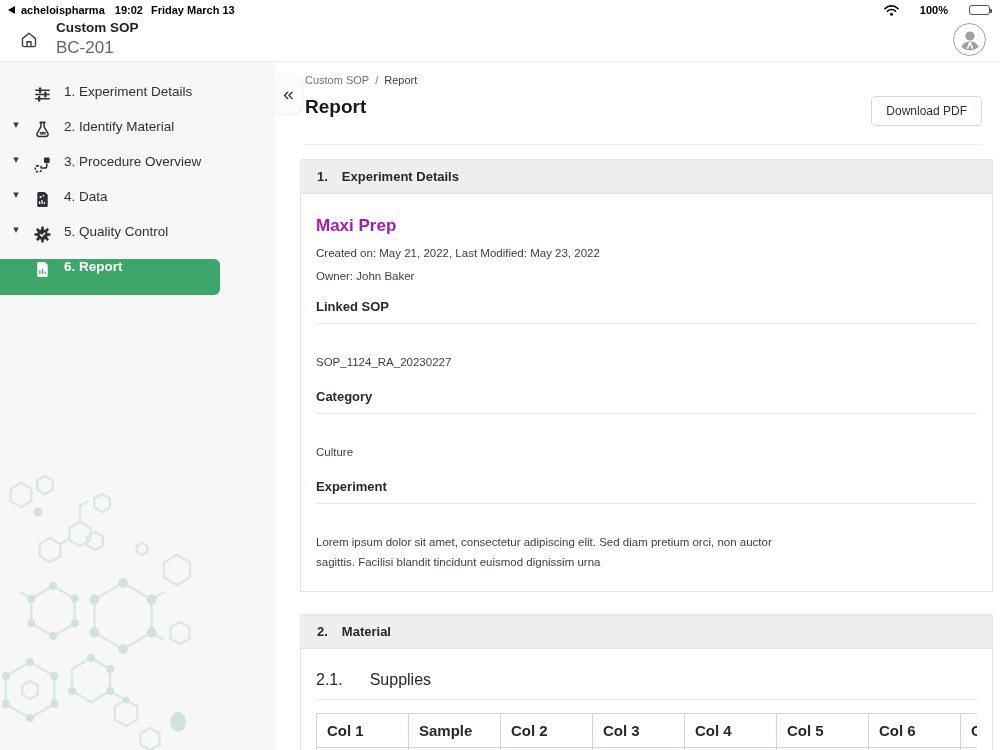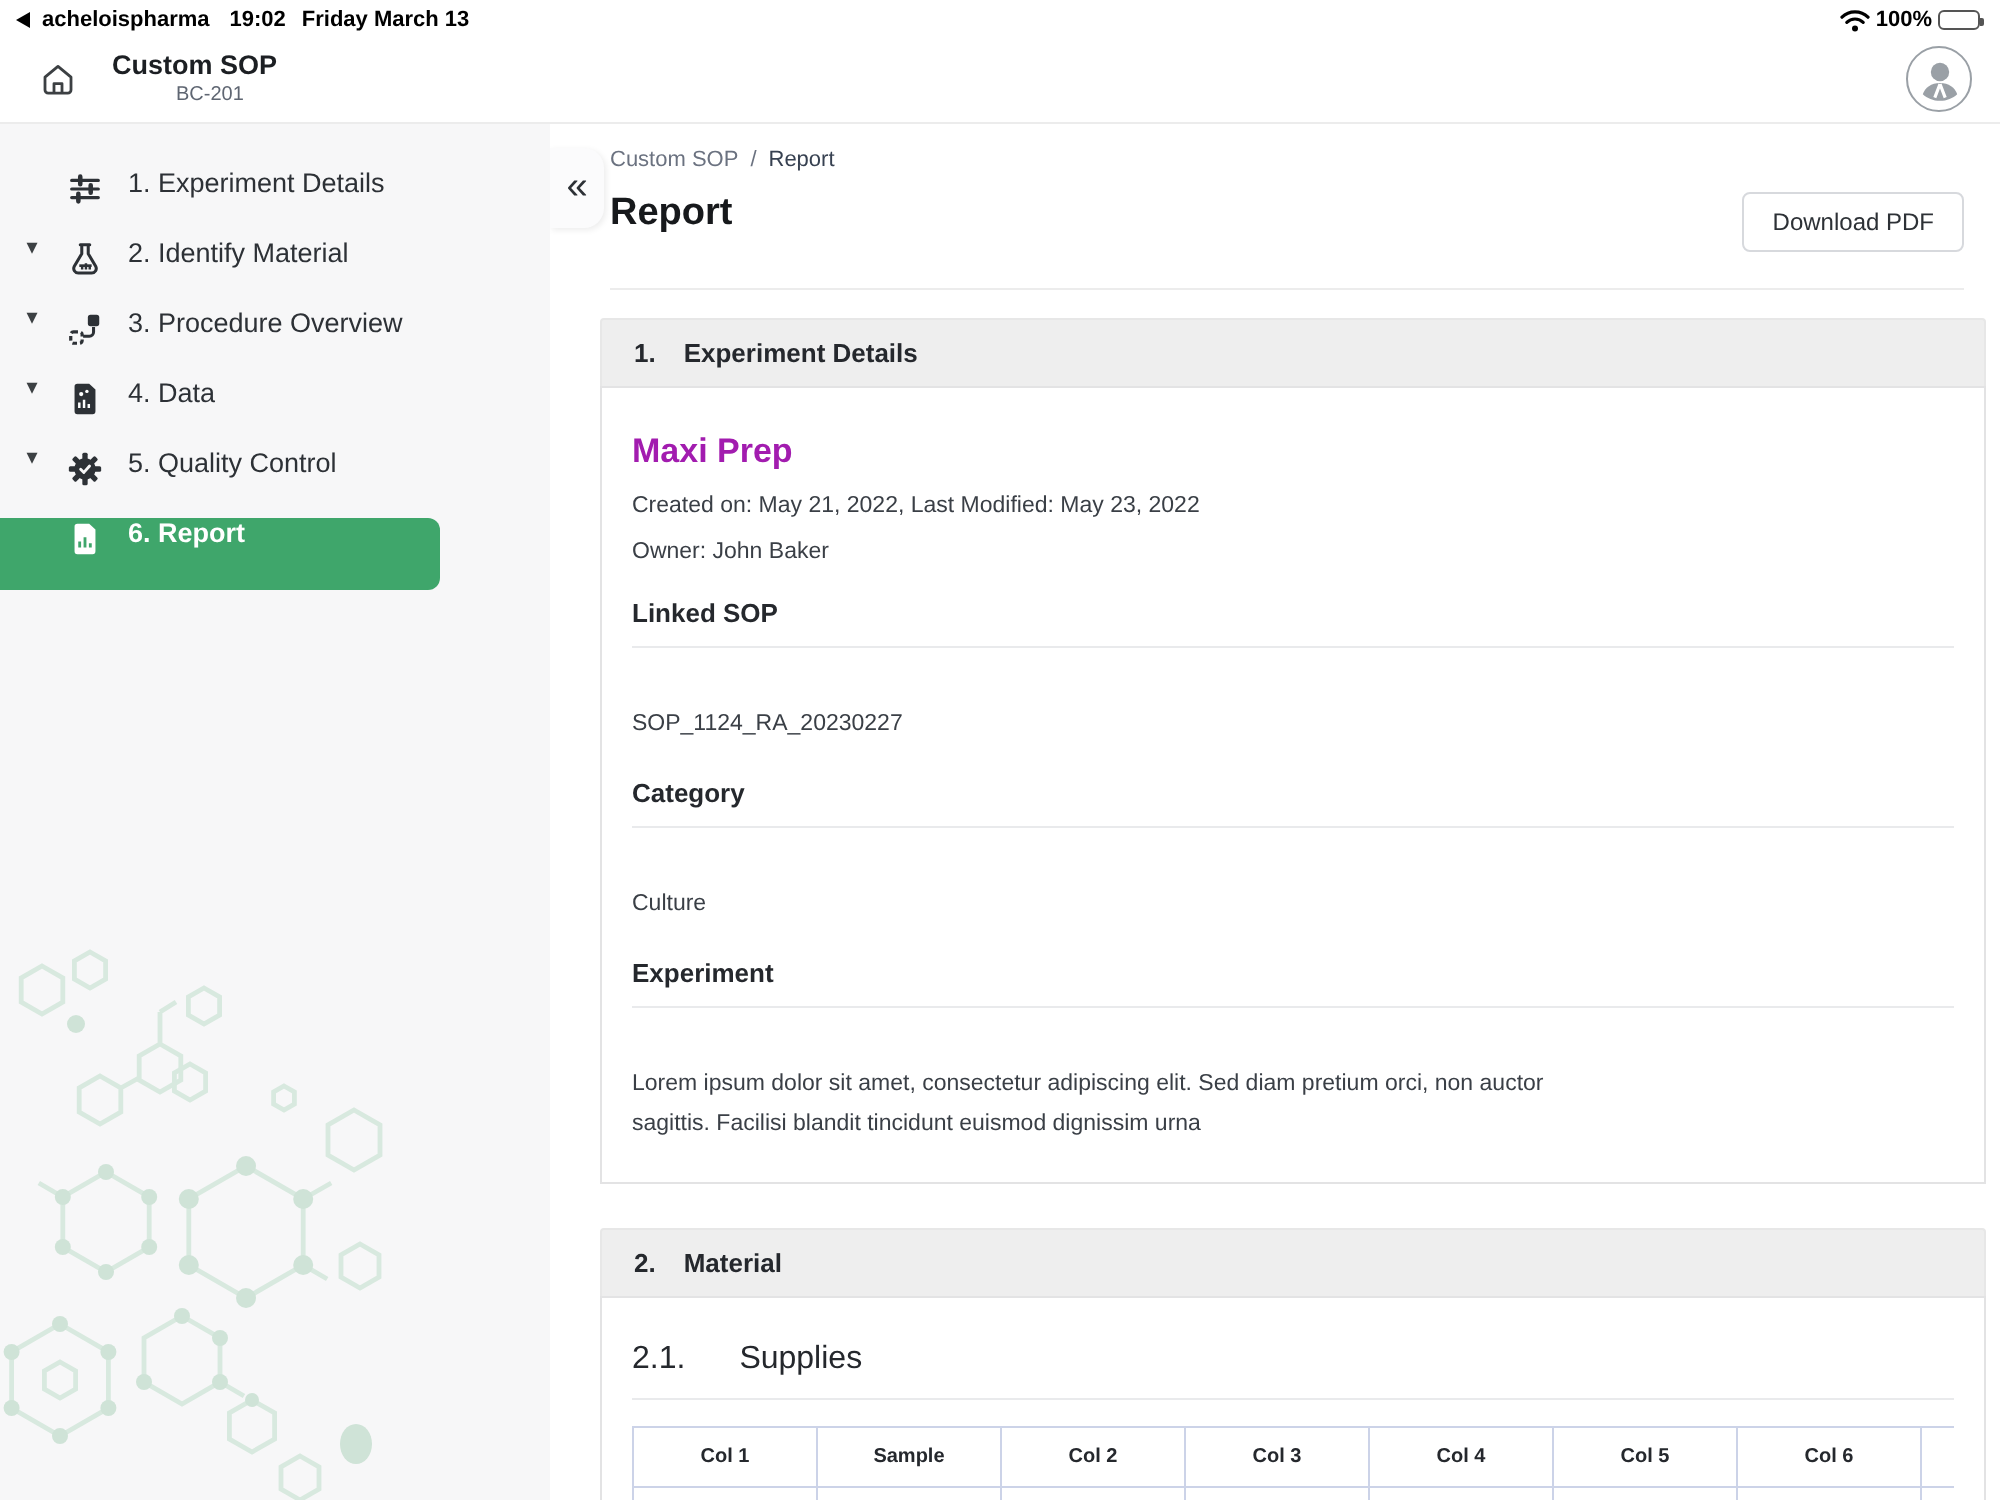--- a/index.html
+++ b/index.html
@@ -5,33 +5,33 @@
   * { margin:0; padding:0; box-sizing:border-box; }
   html,body { width:1000px; height:750px; overflow:hidden; background:#fff;
     font-family:"Liberation Sans", sans-serif; color:#1f2329; }
 
   
   .status-bar { height:18px; display:flex; justify-content:space-between; align-items:center;
     padding:2px 10px 0 8px; font-size:11px; font-weight:700; color:#000; background:#fff; }
   .status-left { display:flex; align-items:center; gap:6px; }
   .back-tri { width:0; height:0; border-top:4px solid transparent; border-bottom:4px solid transparent;
     border-right:7px solid #000; display:inline-block; }
-  .status-right { display:flex; align-items:center; gap:3px; }
+  .status-right { display:flex; align-items:center; gap:21px; }
   .battery { width:21px; height:10px; border:1px solid #555; border-radius:3px; position:relative; padding:1px; }
   .battery .level { width:80%; height:100%; background:#000; border-radius:1px; }
   .battery:after { content:""; position:absolute; right:-3px; top:2.5px; width:2px; height:4px; background:#555;
     border-radius:0 1px 1px 0; }
 
   
   .app-header { height:44px; display:flex; align-items:center; padding:0 14px 0 16px;
     border-bottom:1px solid #ececec; background:#fff; }
   .home-btn { width:26px; height:26px; display:flex; align-items:center; justify-content:center; cursor:pointer; }
   .title-block { margin-left:14px; line-height:1.25; }
   .app-title { font-size:13.5px; font-weight:700; color:#1c1f23; }
-  .app-subtitle { font-size:10px; color:#5f6672;margin-left:32px; }
+  .app-subtitle { font-size:17px; color:#5f6672; }
   .header-spacer { flex:1; }
   .avatar { width:33px; height:33px; border-radius:50%; border:1.5px solid #9aa0a6; overflow:hidden;
     display:flex; align-items:center; justify-content:center; cursor:pointer; background:#fff; }
 
   
   .body-row { display:flex; height:688px; }
 
   
   .sidebar { width:275px; background:#f7f7f8; position:relative; flex-shrink:0; padding-top:22px; overflow:hidden; }
   .nav-item { display:flex; align-items:flex-start; height:35px; cursor:pointer; position:relative; }
@@ -68,21 +68,21 @@
   .meta-line { font-size:11.5px; color:#3a3f46; margin-top:11px; }
   .field-label { font-size:13px; font-weight:700; color:#25282d; margin-top:17px; padding-bottom:9px;
     border-bottom:1px solid #e9eaec; }
   .field-value { font-size:11.5px; color:#3a3f46; margin-top:28px; white-space:pre-line; line-height:1.75; }
 
   .subsection-title { font-size:16px; font-weight:400; color:#25282d; display:flex; gap:27px; margin-top:10px;
     padding-bottom:10px; border-bottom:1px solid #e9eaec; }
   .table-wrap { margin-top:13px; width:100%; overflow:hidden; }
   table.supplies { border-collapse:collapse; table-layout:fixed; }
   table.supplies th, table.supplies td { border:1px solid #ccd3e8; width:92px; min-width:92px; }
-  table.supplies th { font-size:10px; font-weight:700; color:#25282d; text-align:center; padding:8px 10px; height:30px; }
+  table.supplies th { font-size:15px; font-weight:700; color:#25282d; text-align:left; padding:8px 10px; height:30px; }
   table.supplies td { height:30px; }
 
   svg { display:block; }
 </style>
 </head>
 <body>
 
 <div class="status-bar">
   <div class="status-left">
     <span class="back-tri"></span>

